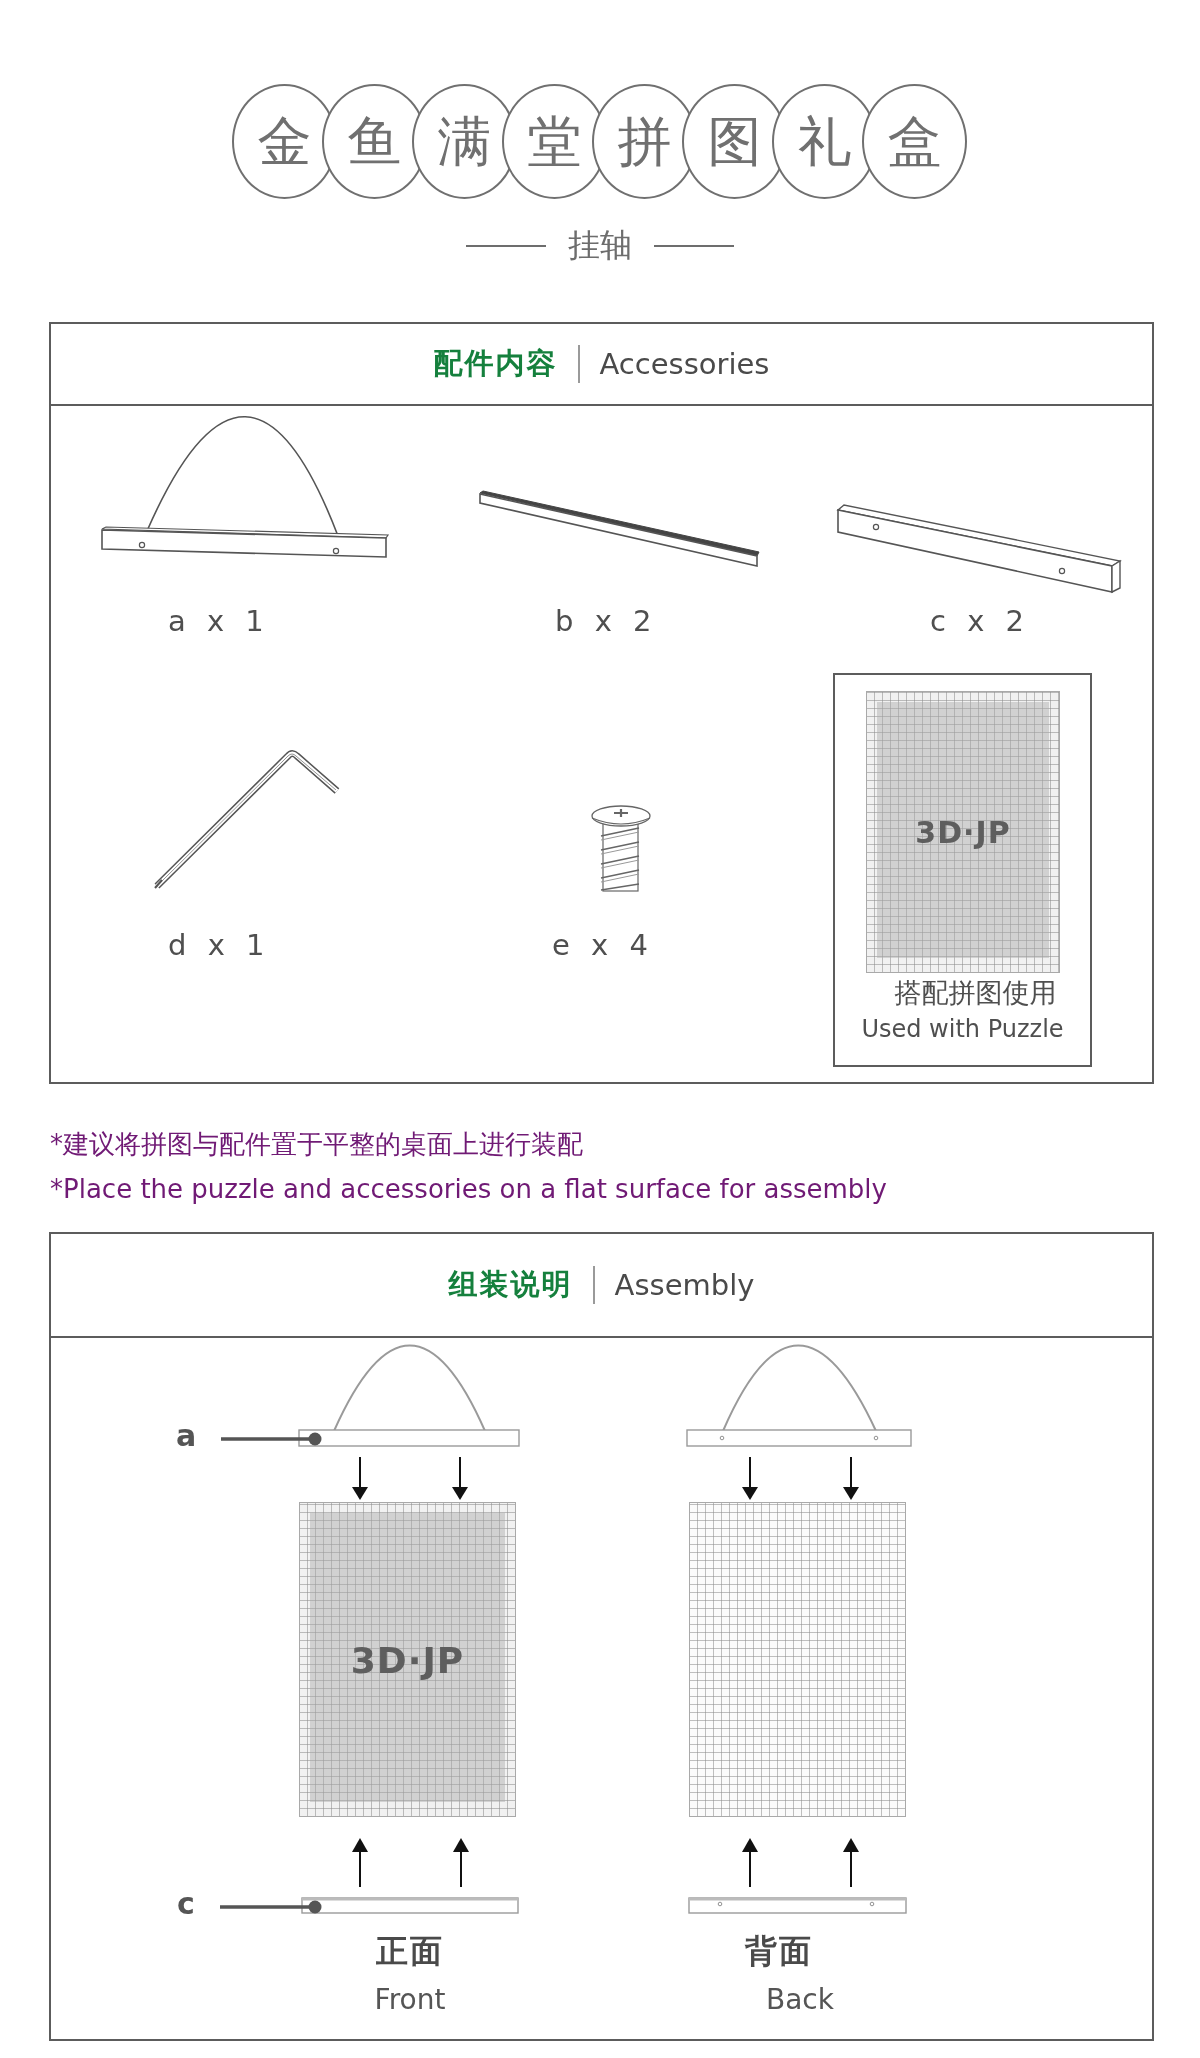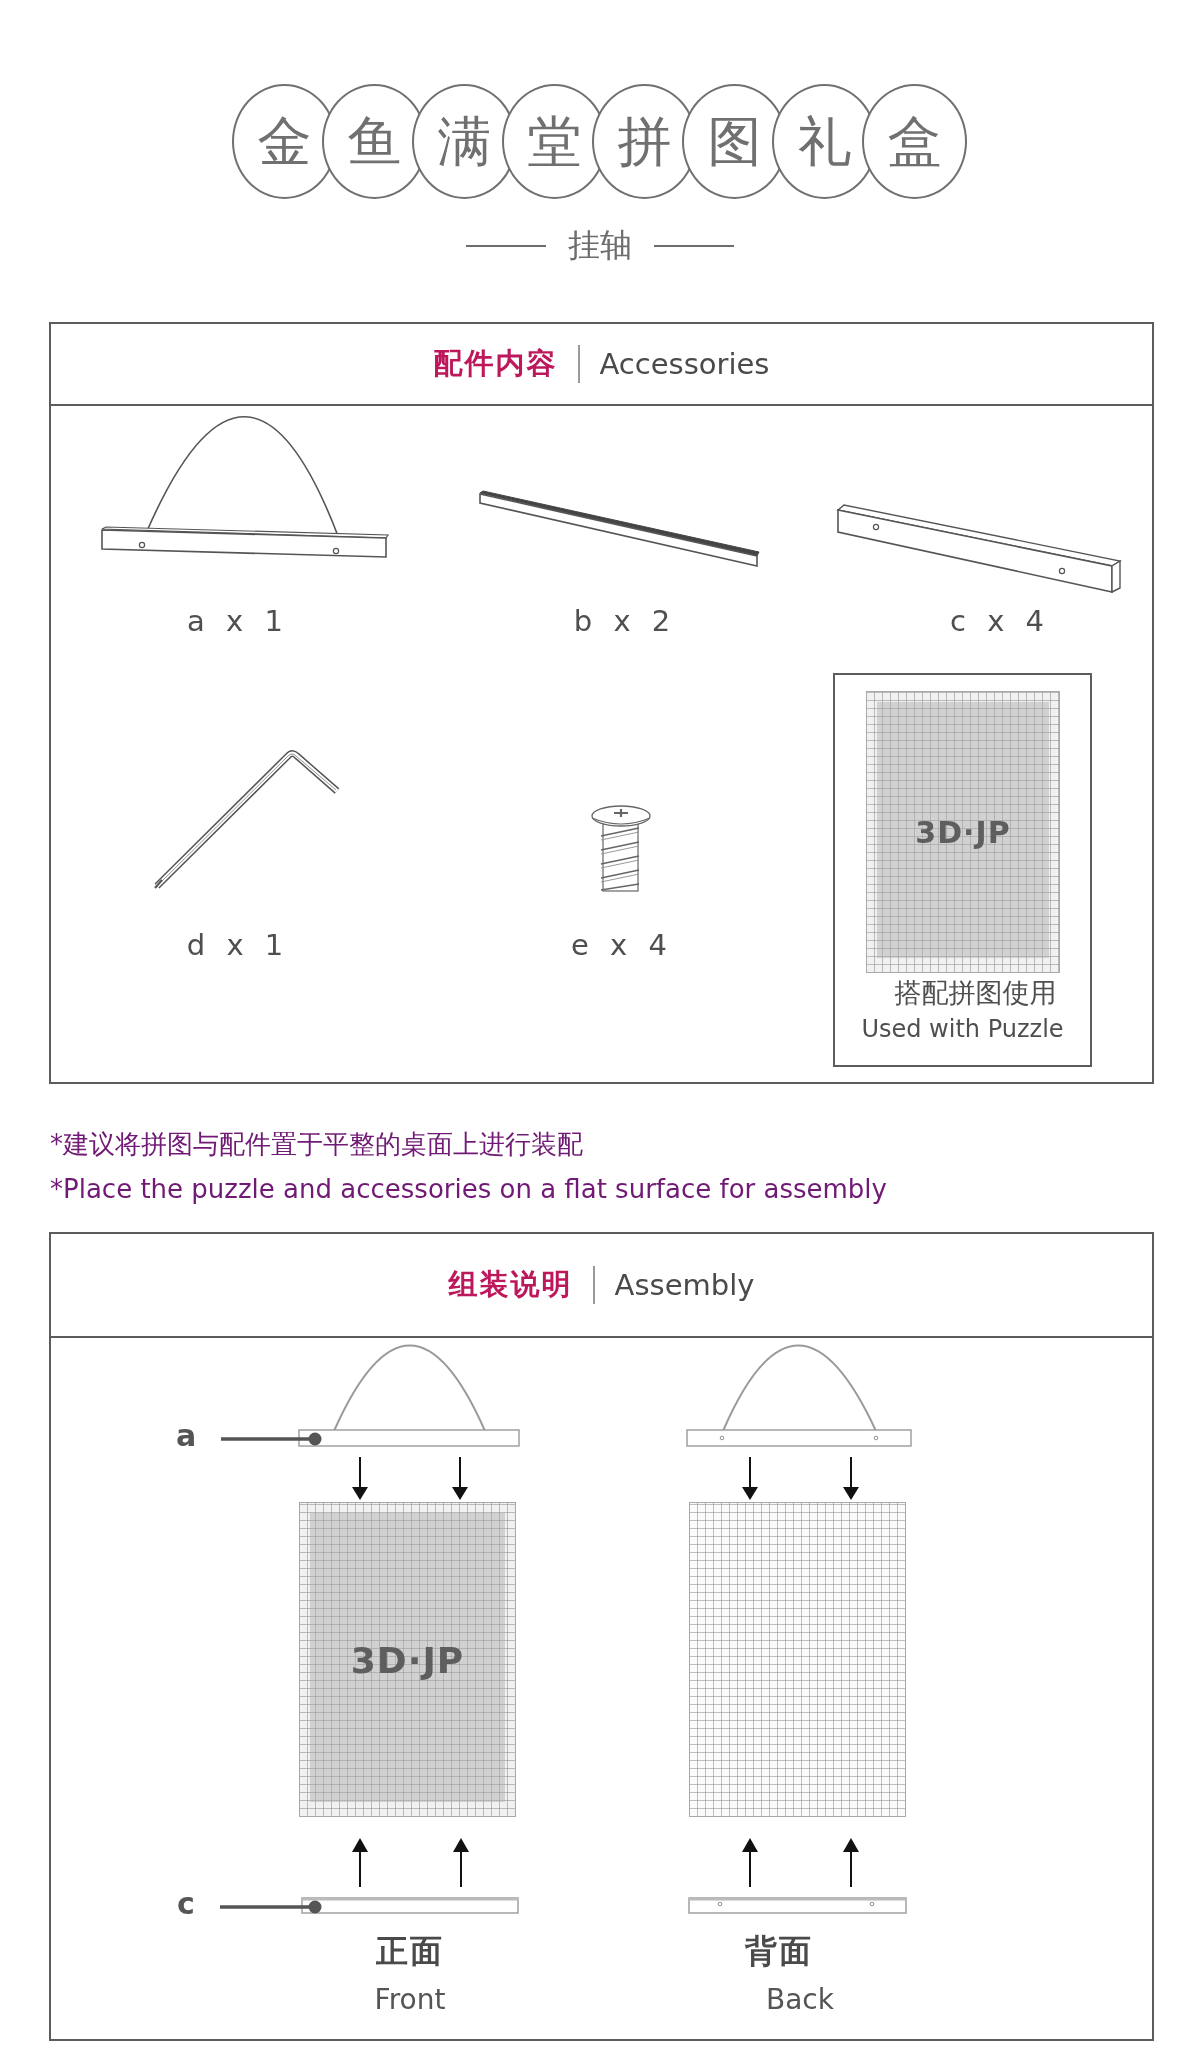--- a/index.html
+++ b/index.html
@@ -9,24 +9,24 @@
   .title-row { position: absolute; left: 0; top: 84px; width: 1200px; height: 114px; }
   .title-circle { position: absolute; top: 0; width: 101px; height: 111px; border: 2px solid #707070;
                   border-radius: 50%; background: #fff; display: flex; align-items: center; justify-content: center;
                   font-size: 54px; color: #707070; line-height: 1; }
   .subtitle { position: absolute; top: 224px; left: 0; width: 1200px; display: flex; justify-content: center;
               align-items: center; gap: 22px; color: #6d6d6d; font-size: 32px; }
   .subtitle .dash { width: 80px; height: 2px; background: #6d6d6d; }
   .box { position: absolute; left: 49px; width: 1105px; border: 2px solid #5c5c5c; box-sizing: border-box; }
   .box-head { position: absolute; left: 0; right: 0; top: 0; border-bottom: 2px solid #5c5c5c;
               display: flex; align-items: center; justify-content: center; box-sizing: border-box; }
-  .head-cn { font-size: 29px; font-weight: bold; color: #be185d; letter-spacing: 2px; }
+  .head-cn { font-size: 29px; font-weight: bold; color: #15803d; letter-spacing: 2px; }
   .head-sep { width: 2px; height: 38px; background: #9a9a9a; margin: 0 20px; }
   .head-en { font-size: 29px; color: #4a4a4a; }
-  .item-label { position: absolute; font-size: 29px; color: #4f4f4f; letter-spacing: 6px; text-align: center; width: 140px; }
+  .item-label { position: absolute; font-size: 29px; color: #4f4f4f; letter-spacing: 6px; text-align: left; width: 140px; }
   .puzzle { position: absolute; border: 1px solid #a9a9a9; box-sizing: border-box;
             background-color: #f1f1f1;
             background-image:
               repeating-linear-gradient(0deg, transparent 0 7px, rgba(140,140,140,0.55) 7px 8px),
               repeating-linear-gradient(90deg, transparent 0 7px, rgba(140,140,140,0.55) 7px 8px); padding-left: 40px; }
   .puzzle.front .inner { position: absolute; left: 10px; right: 10px; top: 10px; bottom: 14px; background: rgba(170,170,170,0.45); }
   .puzzle.back { background-color: #fbfbfb; }
   .puzzle .logo { position: absolute; left: 0; right: 0; top: 50%; transform: translateY(-50%);
                   text-align: center; font-weight: bold; color: #5e5e5e; font-family: "DejaVu Sans", sans-serif; letter-spacing: 1px; }
   .note { position: absolute; left: 50px; font-size: 26px; color: #701a75; }
@@ -93,21 +93,21 @@
 </svg>
 <div class="item-label" style="left:555px; top:604px;">b x 2</div>
 
 <svg style="left:0;top:0" width="1200" height="1100">
   <polygon points="838,510 844,505 1120,561 1112,566" fill="#fff" stroke="#555" stroke-width="1.4"></polygon>
   <polygon points="838,510 1112,566 1112,592 838,532" fill="#fff" stroke="#555" stroke-width="1.6"></polygon>
   <polygon points="1112,566 1120,561 1120,588 1112,592" fill="#fff" stroke="#555" stroke-width="1.4"></polygon>
   <circle cx="876" cy="527" r="2.6" fill="none" stroke="#555" stroke-width="1.2"></circle>
   <circle cx="1062" cy="571" r="2.6" fill="none" stroke="#555" stroke-width="1.2"></circle>
 </svg>
-<div class="item-label" style="left:930px; top:604px;">c x 4</div>
+<div class="item-label" style="left:930px; top:604px;">c x 2</div>
 
 <svg style="left:0;top:0" width="1200" height="1100">
   <path d="M157 886 L288 756 Q 292 751 297 756 L337 791" fill="none" stroke="#555" stroke-width="7" stroke-linejoin="round"></path>
   <path d="M157 886 L288 756 Q 292 751 297 756 L337 791" fill="none" stroke="#fff" stroke-width="4" stroke-linejoin="round"></path>
   <path d="M158 885 L288 756 Q 292 752 296 756 L336 790" fill="none" stroke="#777" stroke-width="0.8"></path>
   <path d="M155 888 L162 880" stroke="#555" stroke-width="2"></path>
 </svg>
 <div class="item-label" style="left:168px; top:928px;">d x 1</div>
 
 <svg style="left:0;top:0" width="1200" height="1100">

